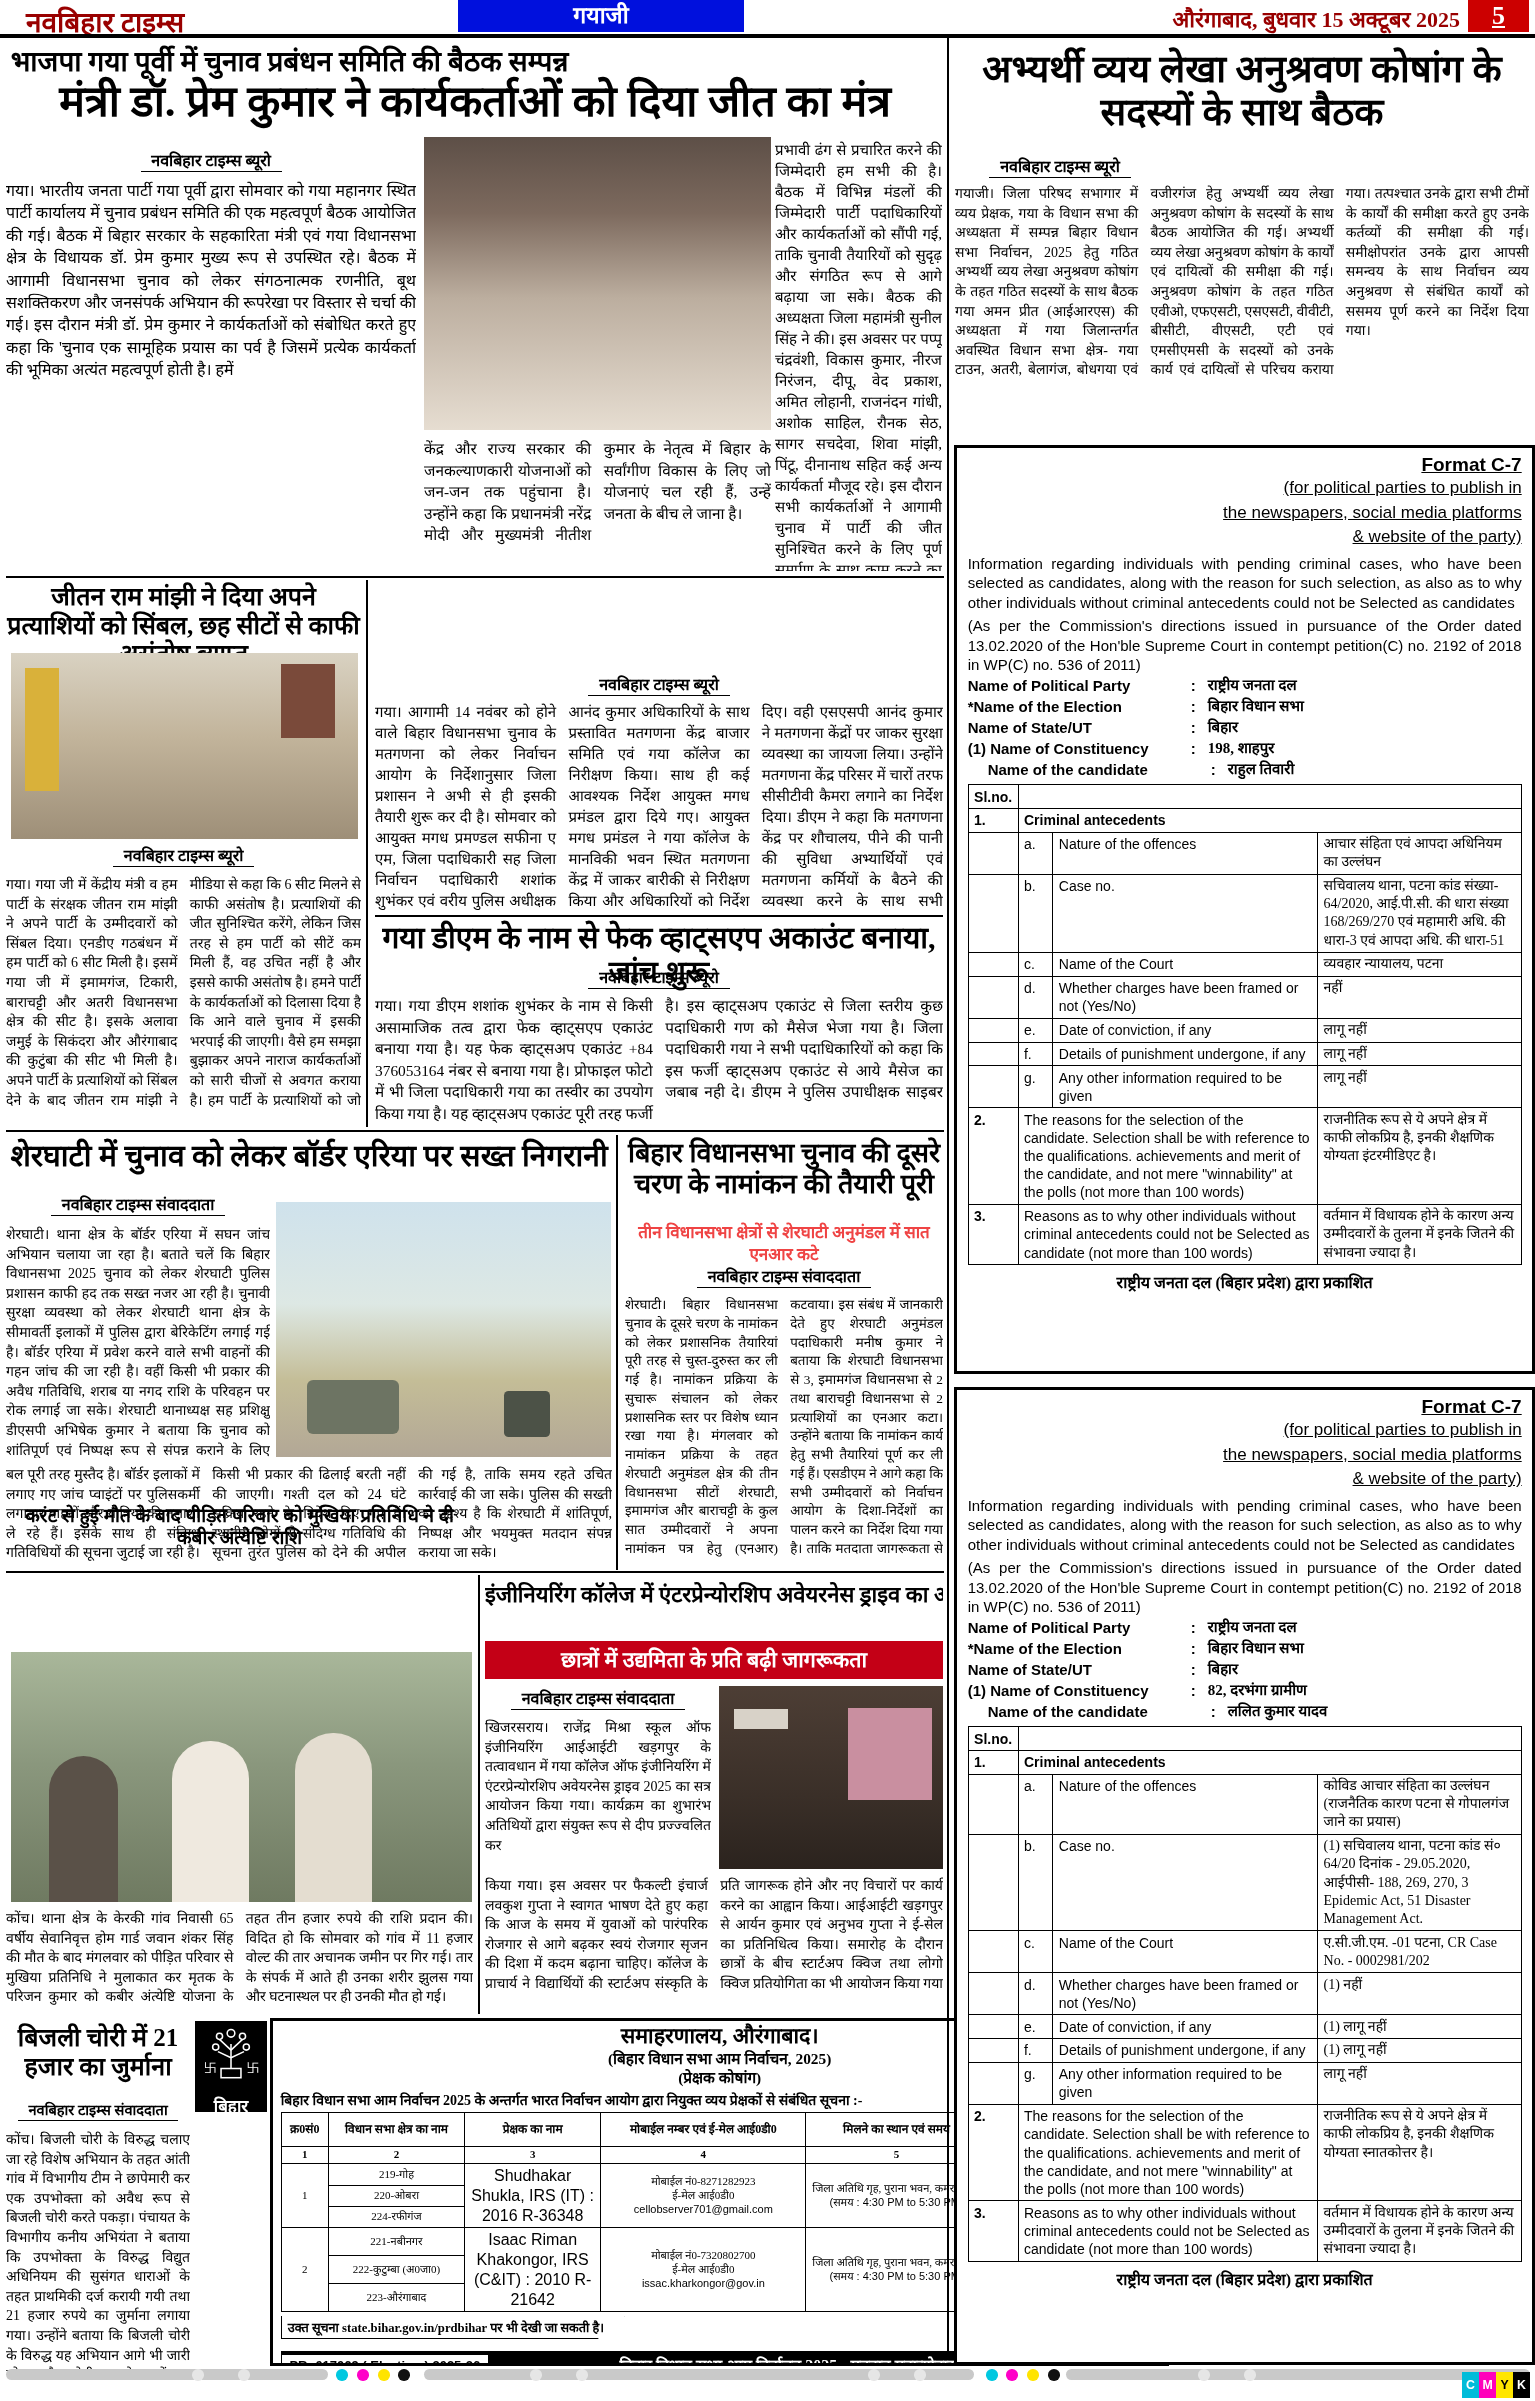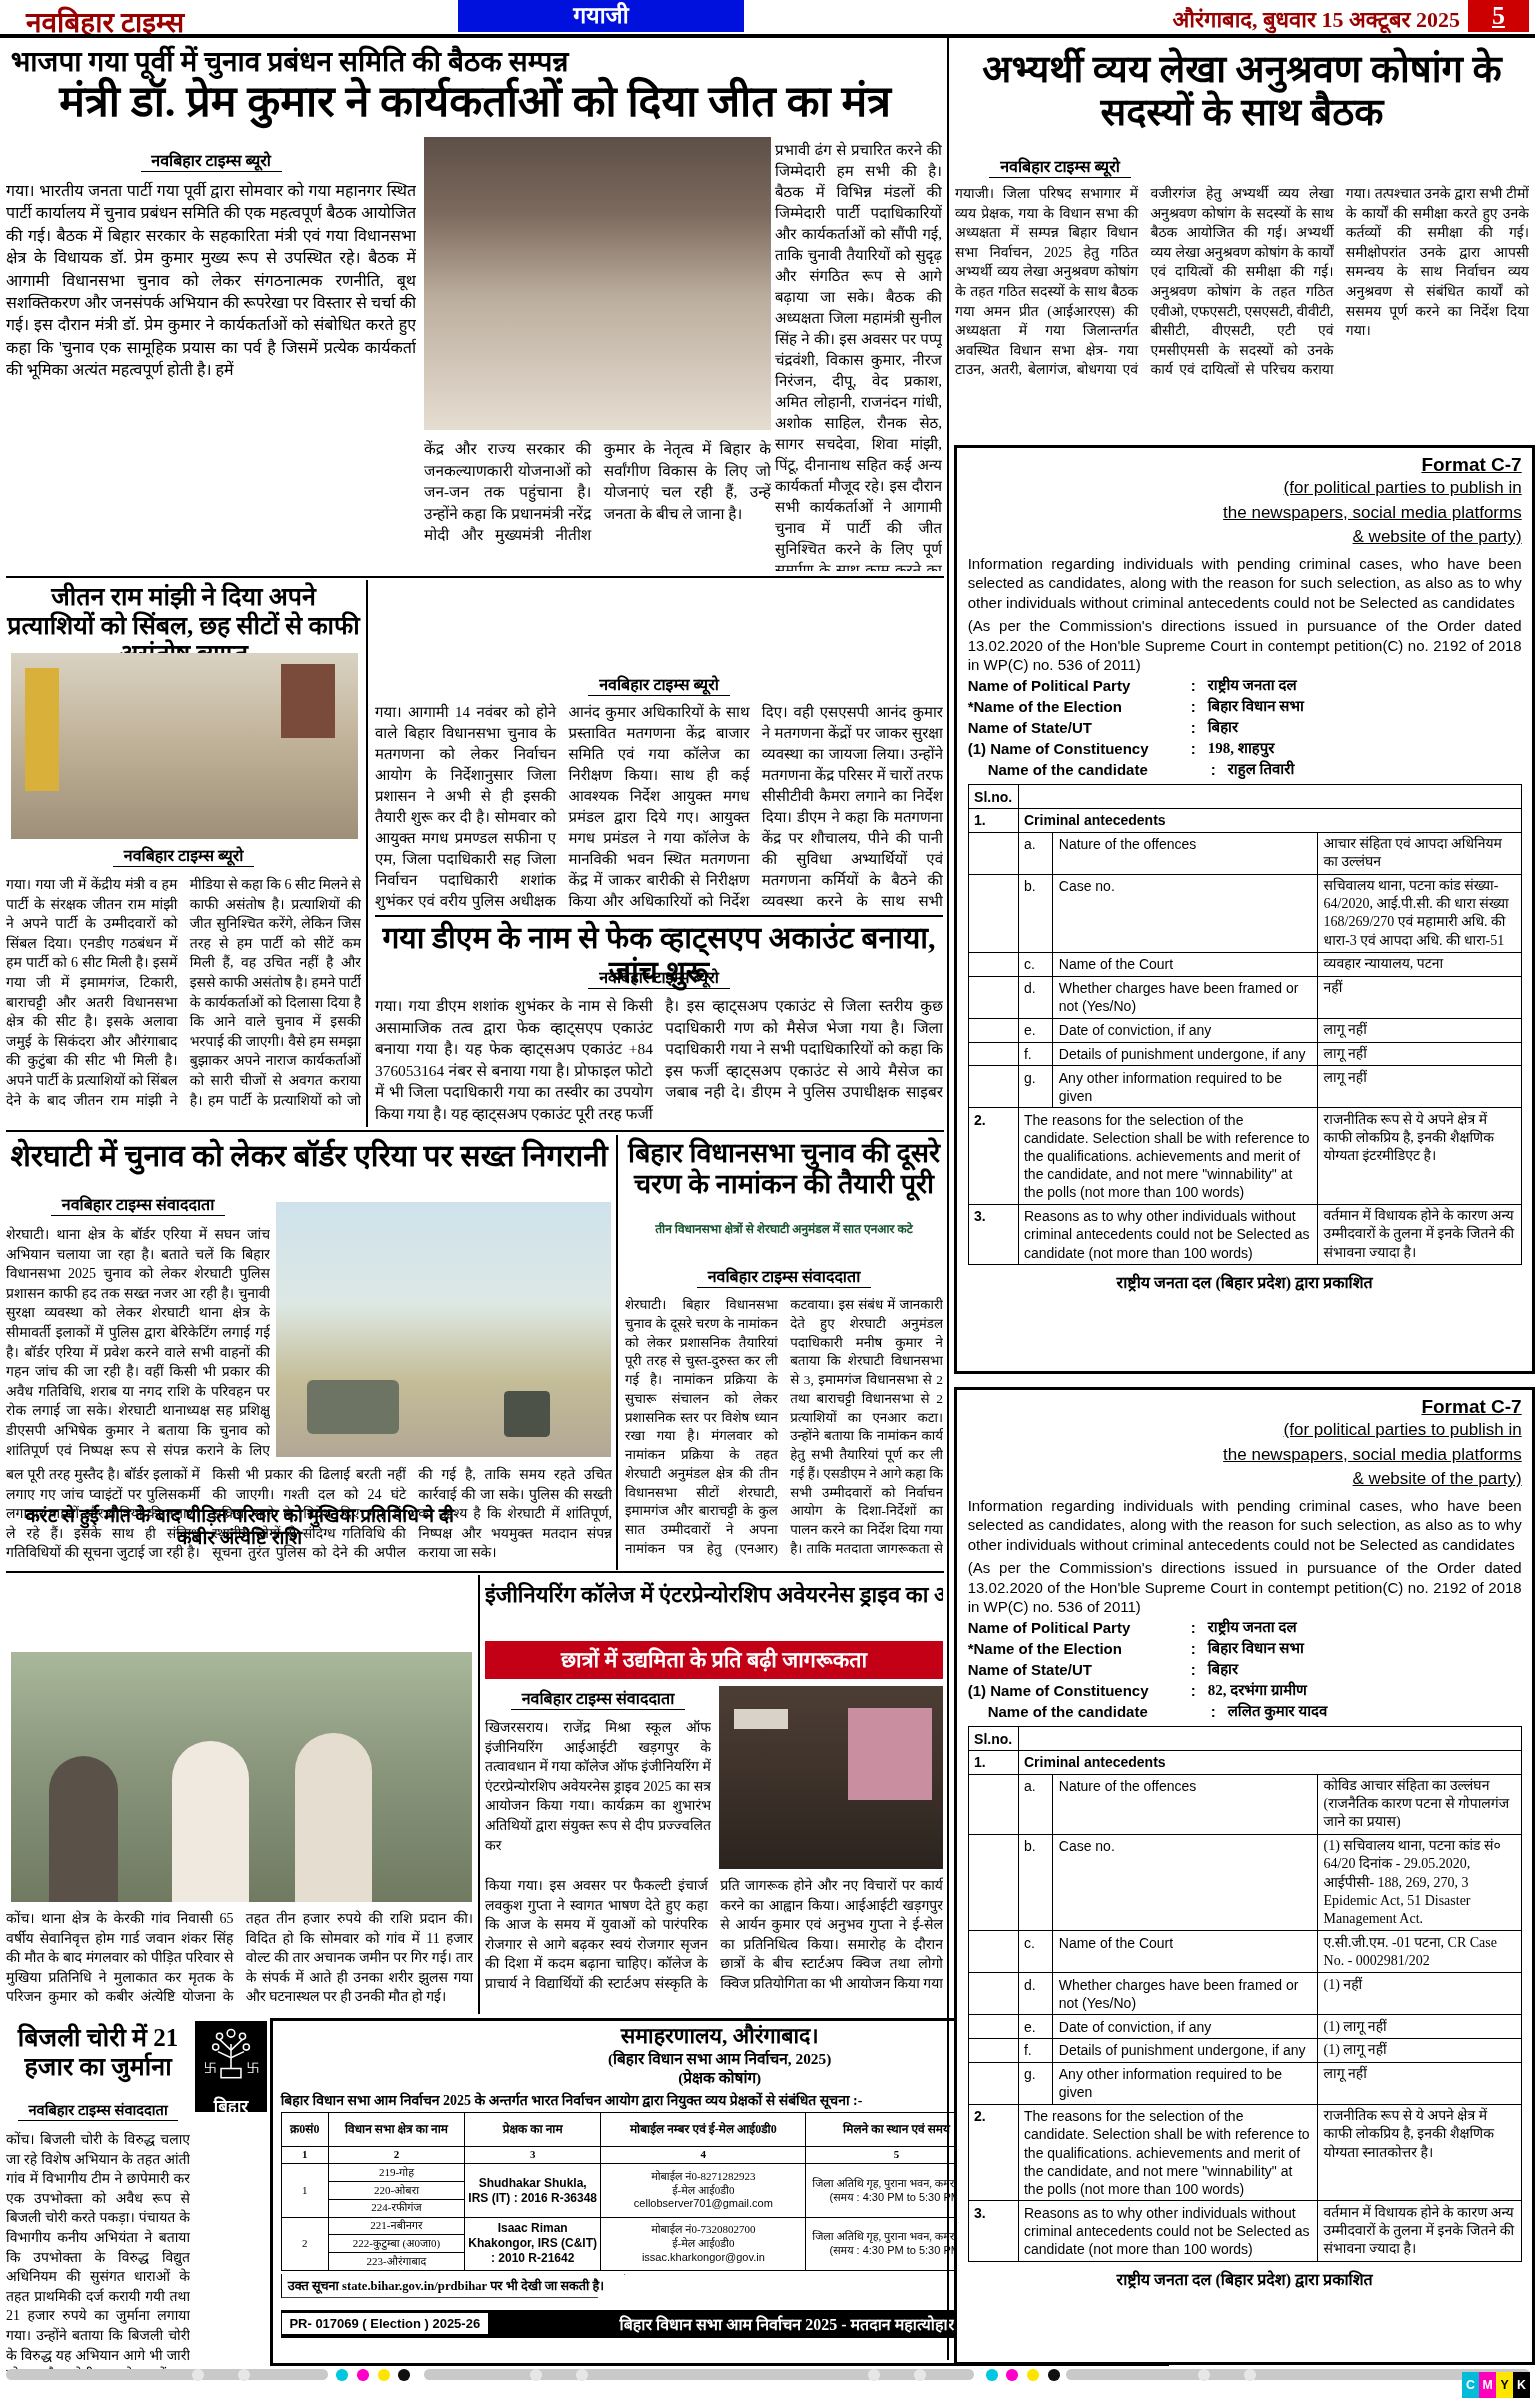--- a/index.html
+++ b/index.html
@@ -40,35 +40,35 @@
              font-family:"Liberation Serif","DejaVu Serif",serif;}
   
   .cbox{position:absolute;border:3.1px solid #000;background:#fff;overflow:hidden;padding:3.1px 7.7px;}
   .c-title{text-align:center;font-weight:bold;font-size:21.5px;line-height:1.15;}
   .c-sub{text-align:center;font-size:15.4px;font-weight:bold;line-height:1.25;}
   .c-intro{font-size:14px;font-weight:bold;margin-top:2.3px;}
   .obs-table{width:100%;border-collapse:collapse;font-size:11px;margin-top:3.1px;}
   .obs-table td{border:1.5px solid #000;text-align:center;vertical-align:middle;padding:1.5px 3.1px;line-height:1.25;}
   .obs-table tr.oh td{font-weight:bold;font-size:12px;}
   .obs-table tr.on td{font-weight:bold;}
-  .obs-name{font-family:"Liberation Sans","DejaVu Sans",sans-serif;font-weight:bold;font-size:12px;}
+  .obs-name{font-family:"Liberation Sans","DejaVu Sans",sans-serif;font-weight:normal;font-size:16px;}
   .eng{font-family:"Liberation Sans","DejaVu Sans",sans-serif;}
   .c-footer{display:flex;justify-content:space-between;align-items:flex-start;margin-top:3.1px;}
   .c-note{border:1.5px solid #000;border-top:none;font-size:12.7px;font-weight:bold;padding:2.3px 20px 2.3px 6.1px;
           clip-path:polygon(0 0,100% 0,92% 100%,0 100%);}
   .c-nodal{font-size:12.7px;font-weight:bold;text-align:right;line-height:1.25;}
   .c-bar{display:flex;align-items:center;background:#000;color:#fff;margin-top:3.8px;height:28px;}
   .c-pr{background:#fff;color:#000;border:1.5px solid #000;font-weight:bold;font-size:13px;
         font-family:"Liberation Sans","DejaVu Sans",sans-serif;padding:3.1px 7.7px;margin-right:12.3px;}
   .c-slogan{flex:1;text-align:center;font-weight:bold;font-size:16px;}
   
   .blogo{position:absolute;background:#000;color:#fff;text-align:center;overflow:hidden;}
   .blogo .btxt{font-size:17px;font-weight:bold;margin-top:0;}
   
-  .blue-sub{color:#14532d;font-weight:bold;text-align:center;font-size:12px;line-height:1.3;}
+  .blue-sub{color:#ef4444;font-weight:bold;text-align:center;font-size:17px;line-height:1.3;}
   .red-banner{background:#c40016;color:#fff;font-weight:bold;text-align:center;font-size:21.5px;line-height:38px;}
   .regbar{position:absolute;background:#c9c9c9;height:10.7px;border-radius:5.4px;}
   .regdot{position:absolute;width:11.5px;height:11.5px;border-radius:50%;}
   .cmyk{position:absolute;display:flex;}
   .cmyk div{width:17px;height:26px;font:bold 12.3px "Liberation Sans",sans-serif;text-align:center;line-height:26px;}
 </style>
 </head>
 <body>
 
 <div id="page">

